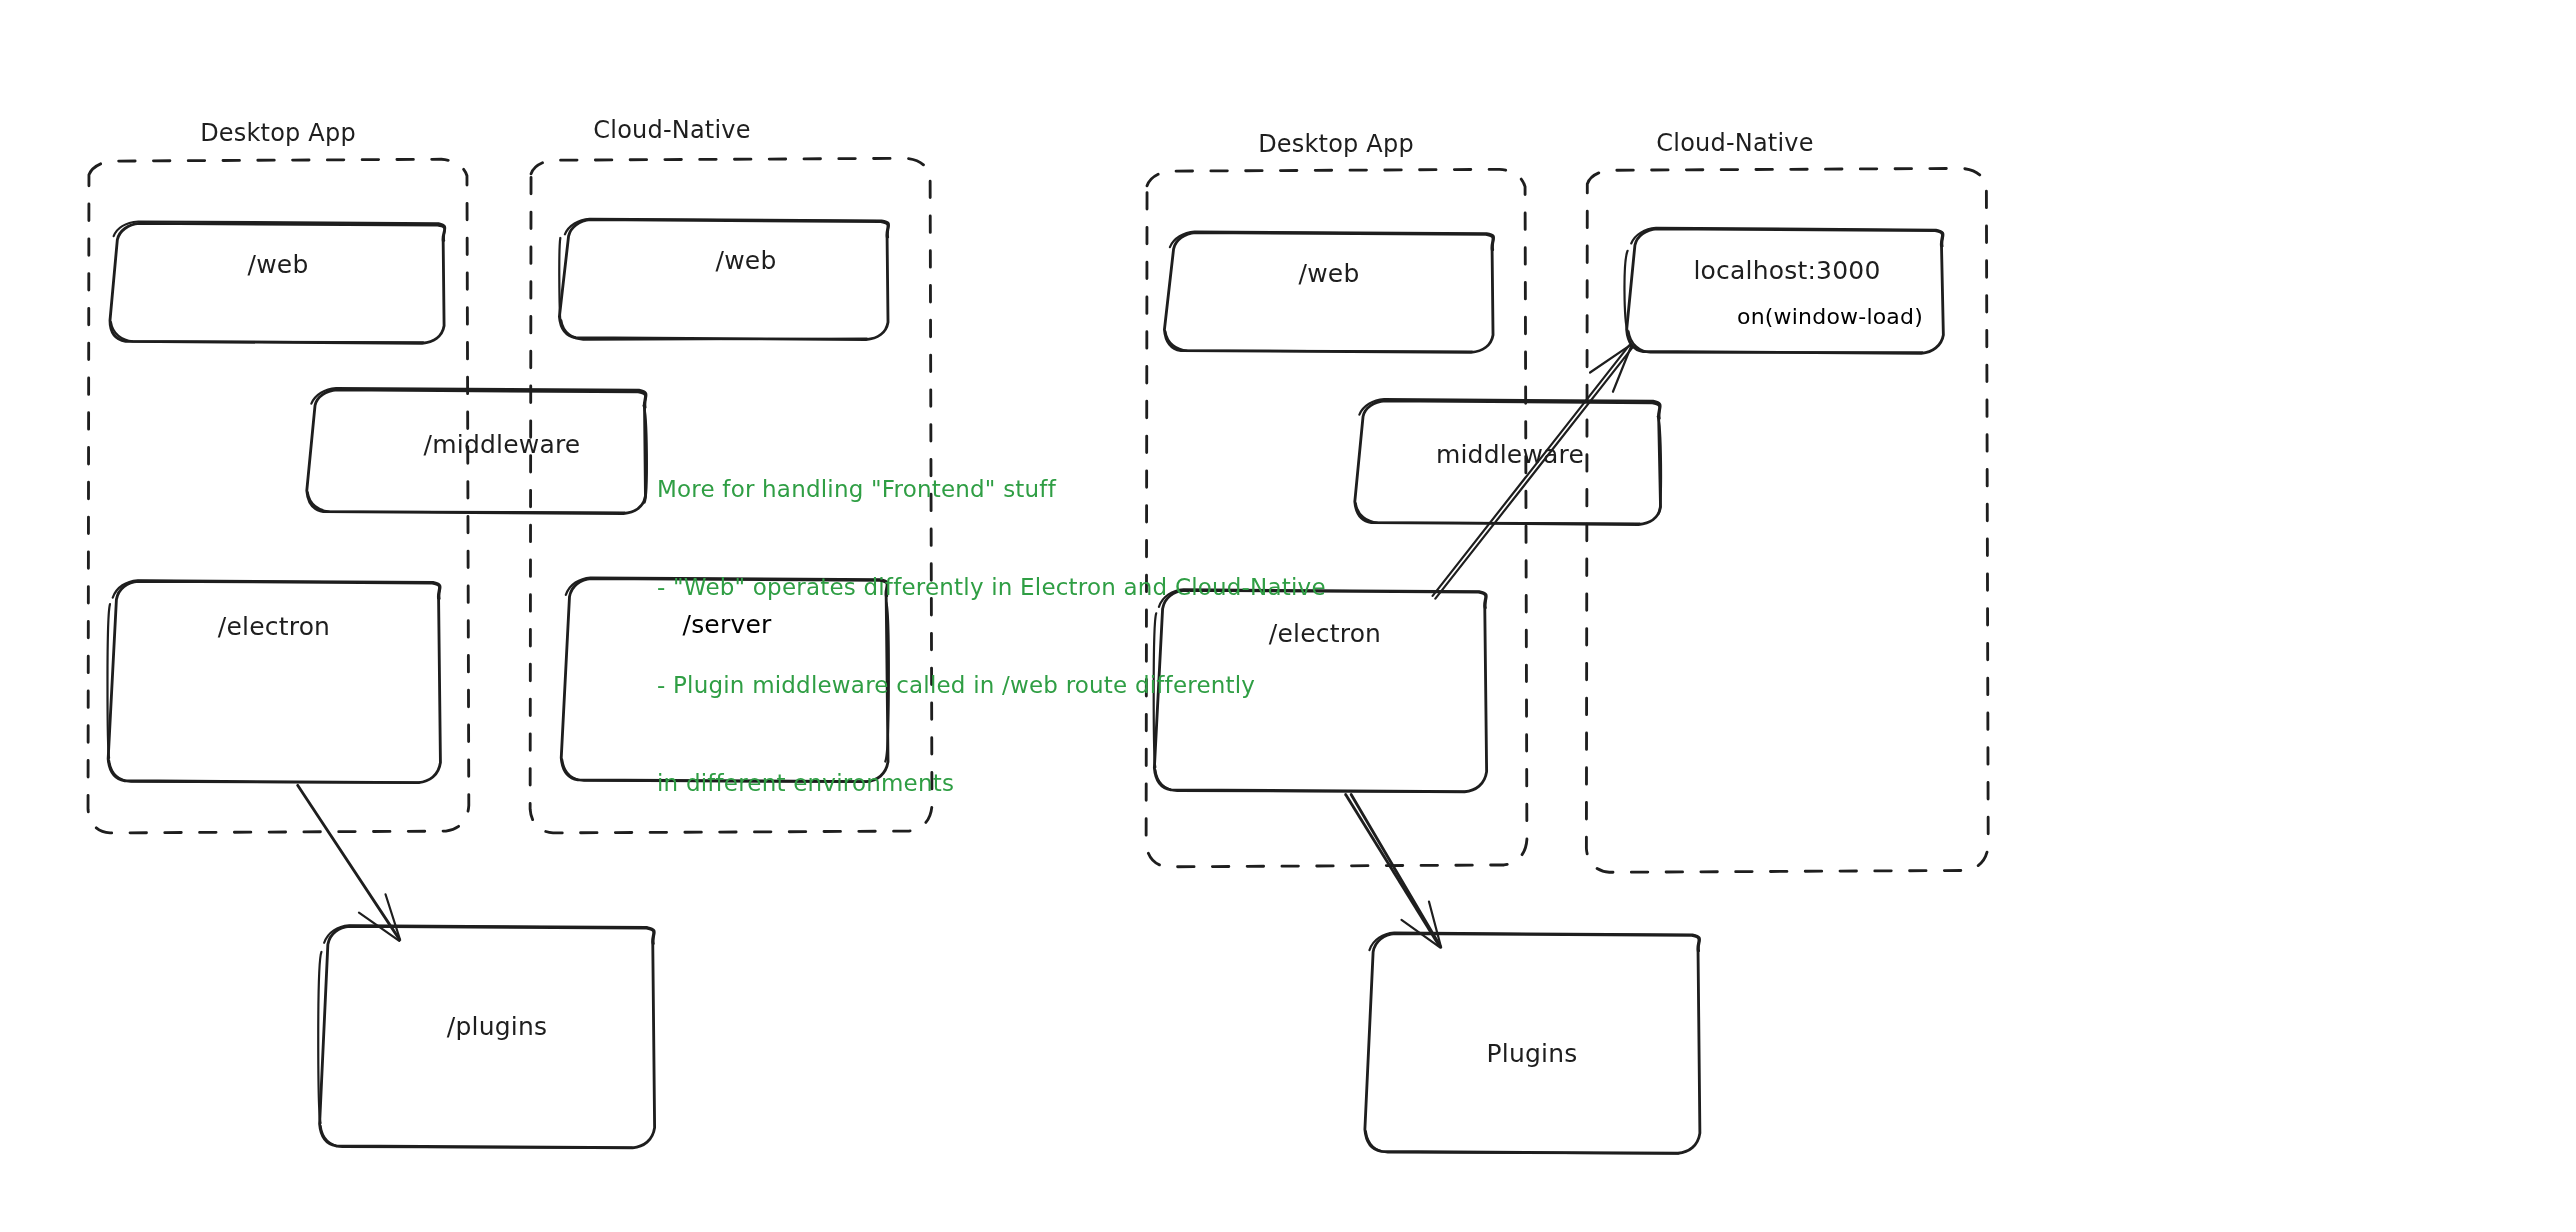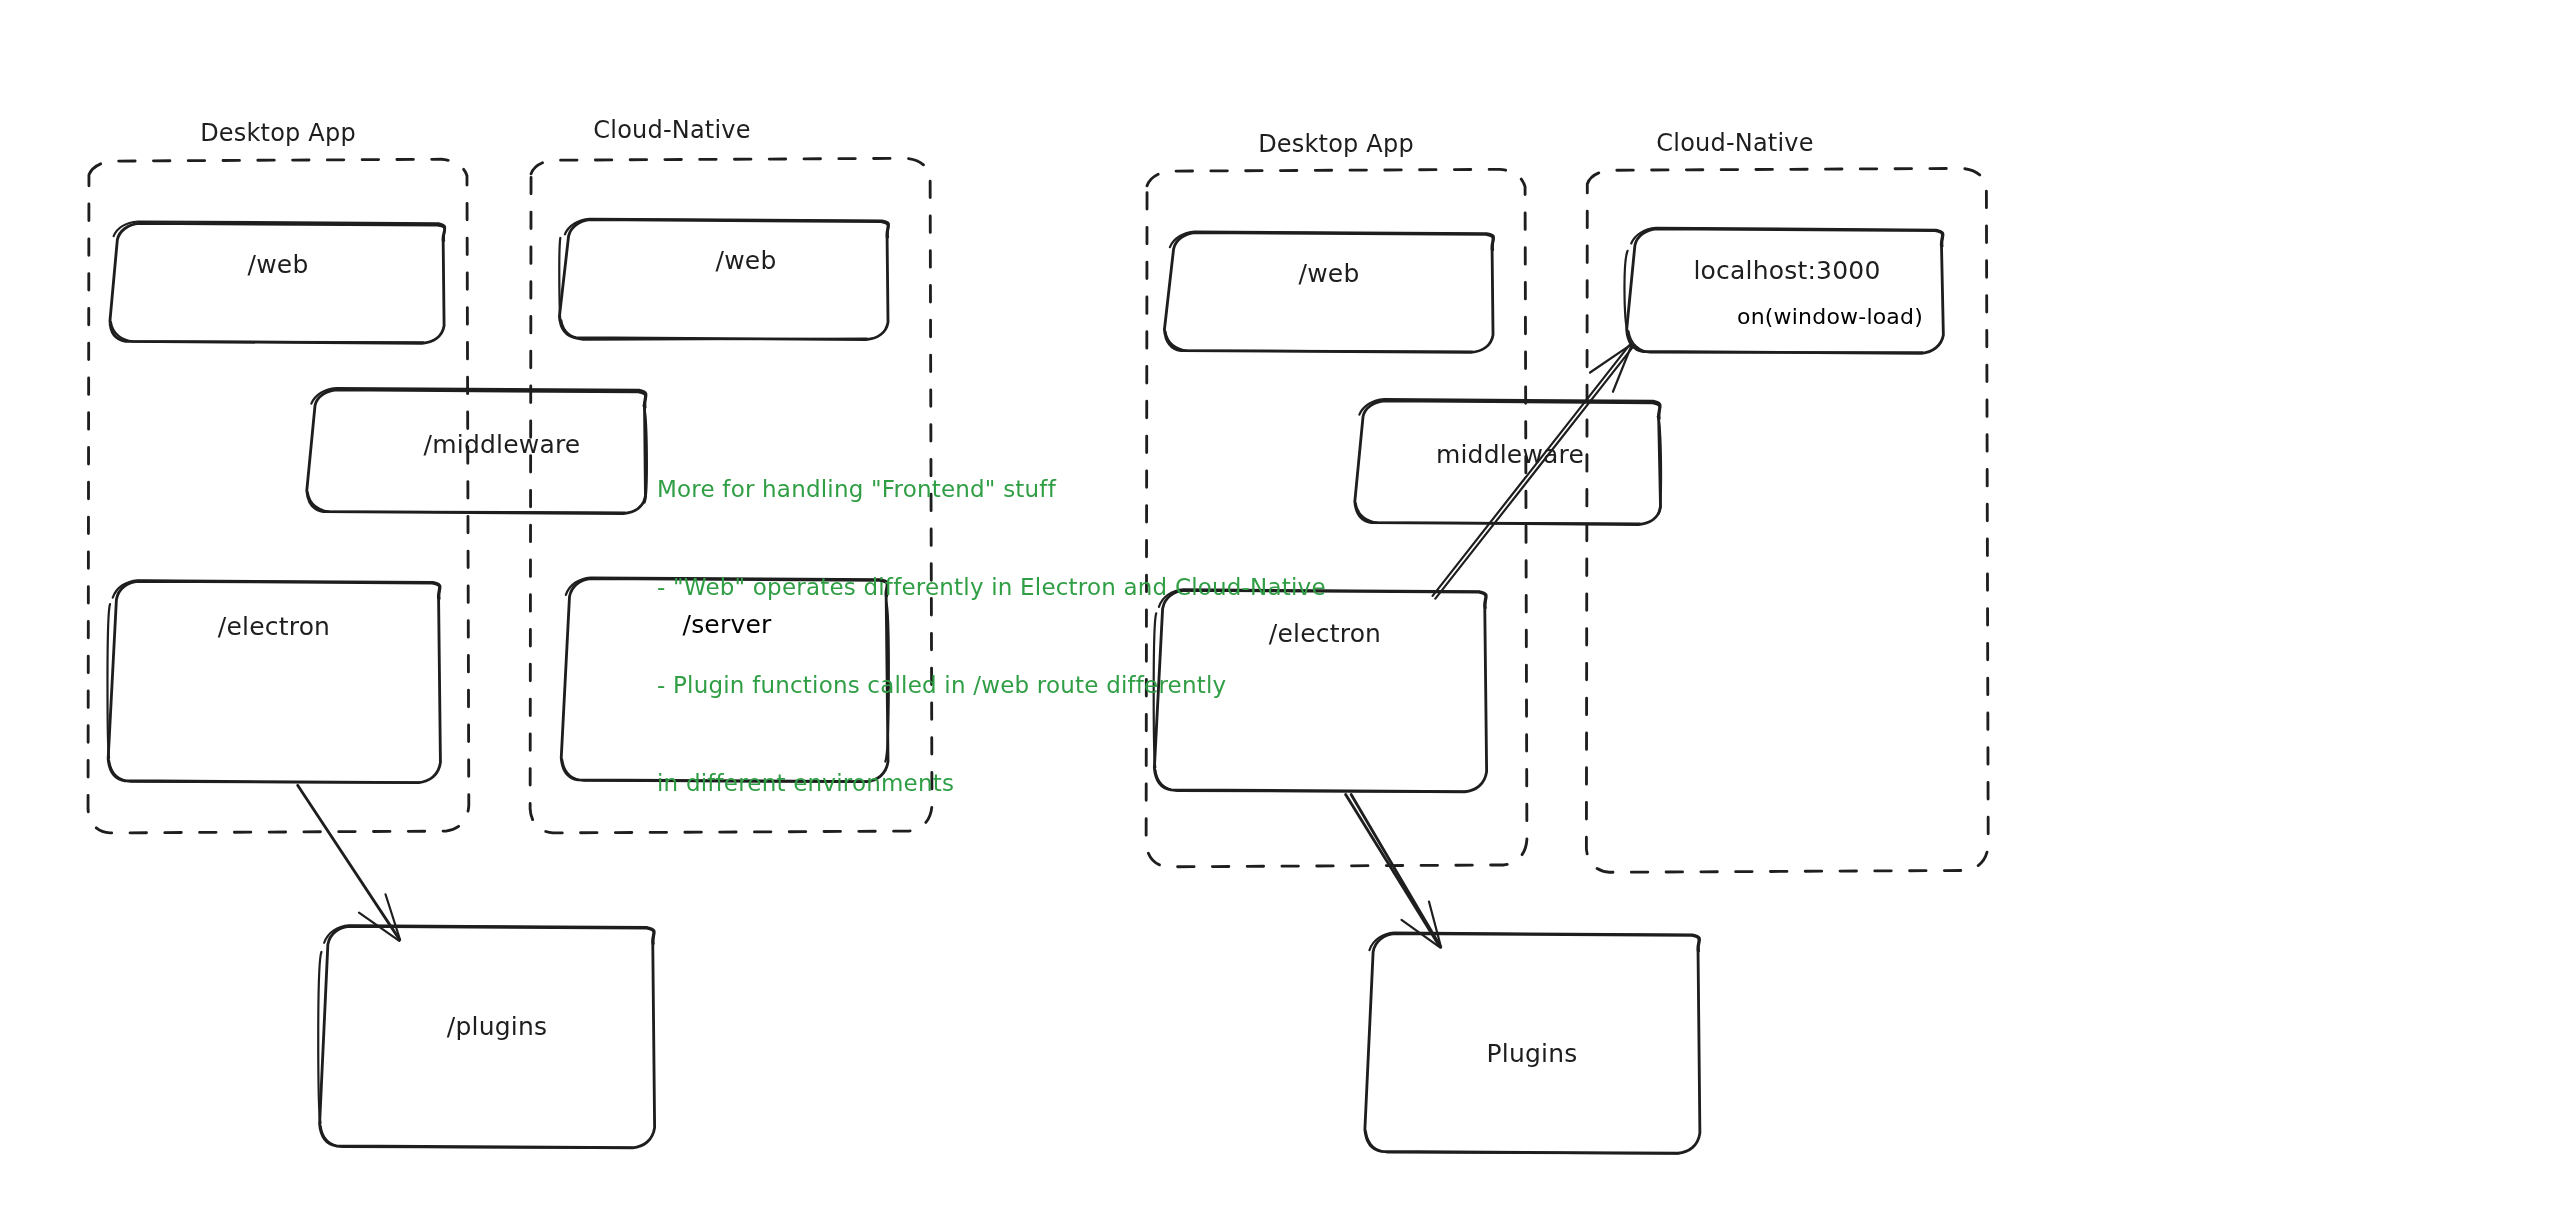--- a/index.html
+++ b/index.html
@@ -241,21 +241,21 @@
 
   <div class="lbl node-label" style="left:1510px; top:438px;">middleware</div>
 
   <div class="lbl node-label" style="left:1325px; top:617px;">/electron</div>
 
   <div class="lbl node-label" style="left:1532px; top:989px;margin-top:48px;">Plugins</div>
 
   <div class="lbl note green" style="left:657px; top:408px;">
     <div>More for handling "Frontend" stuff</div>
     <div>- "Web" operates differently in Electron and Cloud-Native</div>
-    <div>- Plugin functions called in /web route differently</div>
+    <div>- Plugin middleware called in /web route differently</div>
     <div>in different environments</div>
   </div>
 
   <div class="lbl note red" style="left:1996px; top:241px;">
   </div>
 
 </div>
 
 
 </body></html>

